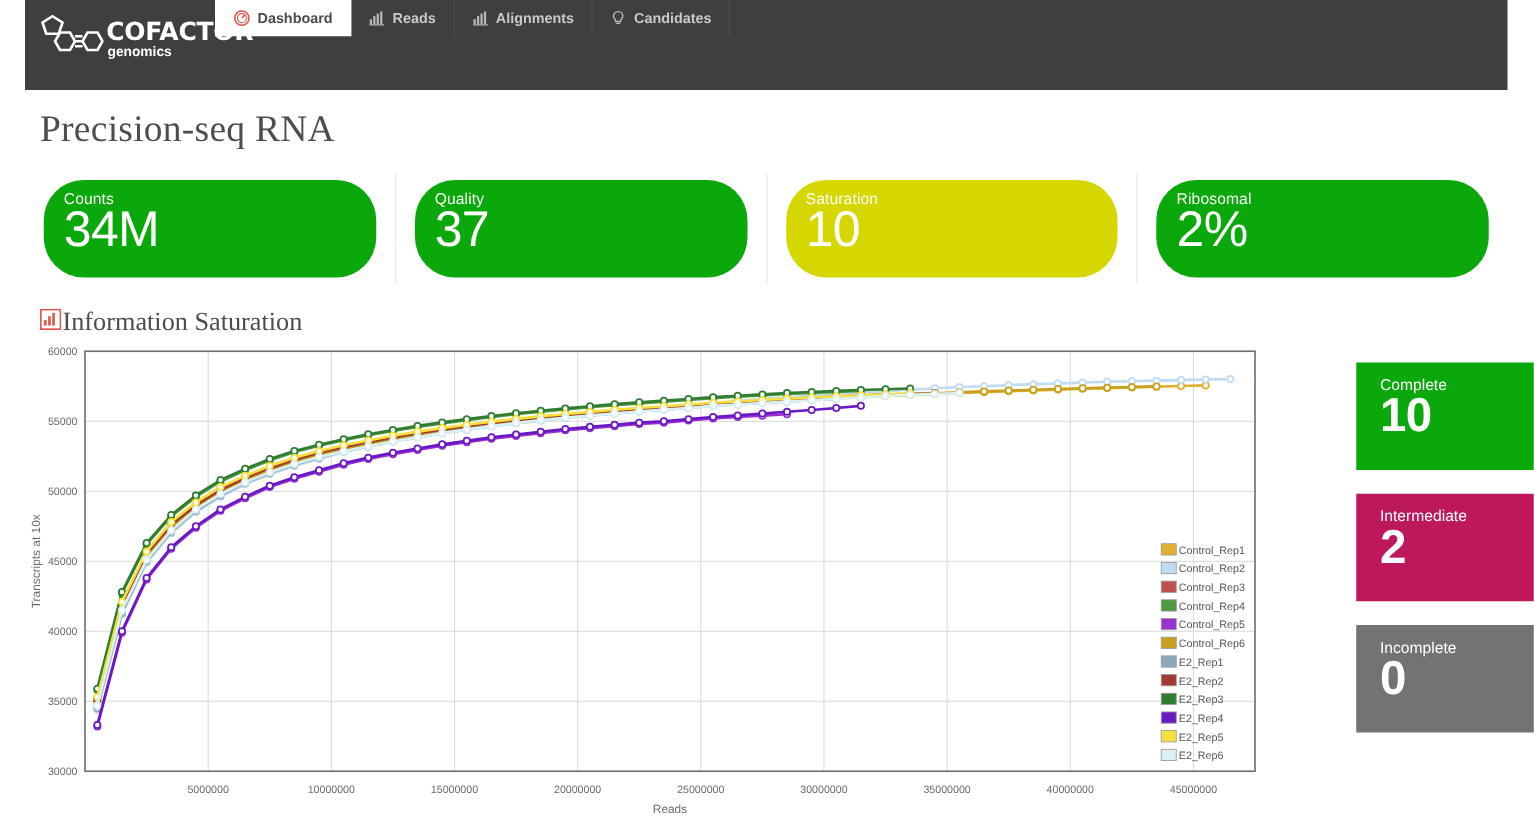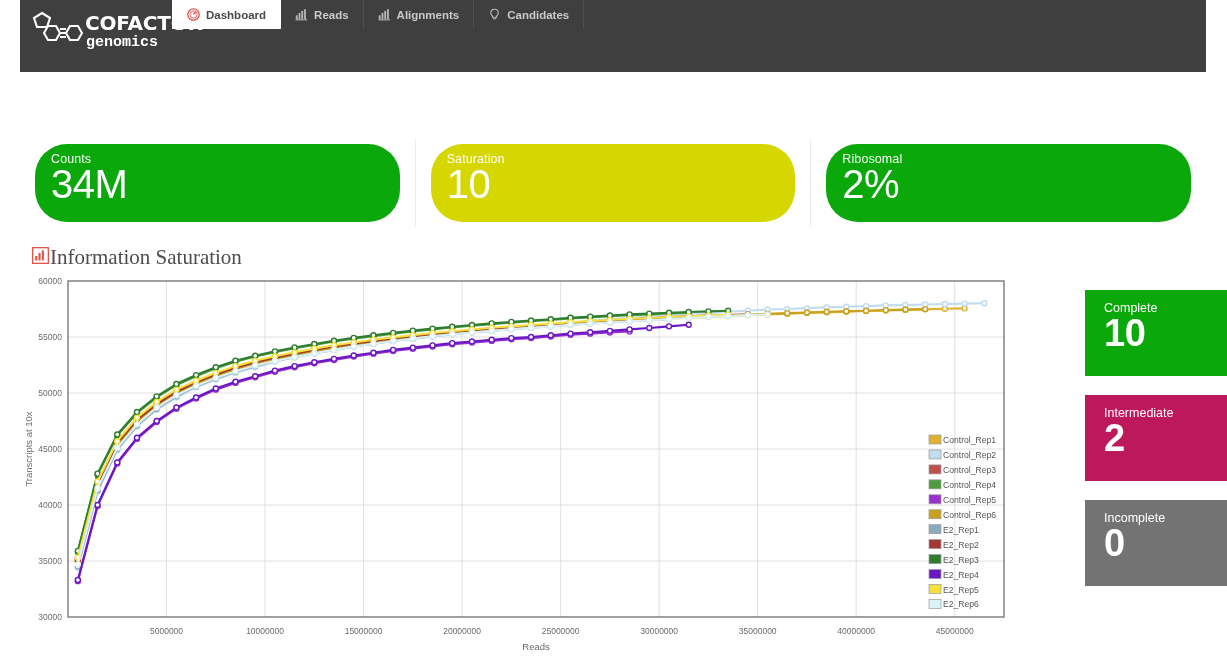--- a/index.html
+++ b/index.html
@@ -18,22 +18,22 @@
     background: #3f3f3f;
   }
   .brand { position: absolute; left: 11px; top: 10px; display: flex; align-items: center; }
   .brand-mark { width: 52px; height: 42px; }
   .brand-text { margin-left: 2px; color:#fff; line-height: 1; }
   .brand-name {
     font-family: "DejaVu Sans", sans-serif;
     font-weight: bold; font-size: 20px; letter-spacing: -0.2px;
   }
   .brand-sub {
-    font-family: Liberation Mono, monospace;
-    font-weight: bold; font-size: 15px; margin-top: 2px; margin-left: 1px;
+    font-family: Liberation Sans, sans-serif;
+    font-weight: bold; font-size: 11px; margin-top: 2px; margin-left: 1px;
   }
 
   .navtabs { position: absolute; left: 152px; top: 0; height: 29px; display: flex; }
   .navtab {
     display: flex; align-items: center; gap: 6px;
     height: 29px; padding: 0 14px;
     color: #c9c9c9; font-size: 11.5px; font-weight: bold;
     border-right: 1px solid #4e4e4e;
     cursor: pointer; white-space: nowrap;
   }
@@ -165,26 +165,33 @@
             <path d="M8 1.6 C5.3 1.6 3.4 3.6 3.4 6 c0 1.9 1.2 3 2 3.9 l0 1.4 h5.2 l0 -1.4 c0.8 -0.9 2 -2 2 -3.9 C12.6 3.6 10.7 1.6 8 1.6 Z" fill="none" stroke="#b9b9b9" stroke-width="1.35"></path>
             <line x1="6" y1="13.2" x2="10" y2="13.2" stroke="#b9b9b9" stroke-width="1.35"></line>
           </svg>
         </span>
         <span>Candidates</span>
       </div>
 
     </div>
   </div>
 
+  <div class="page-title">Precision-seq RNA</div>
 
   <div class="statrow">
     <div class="statcell">
       <div class="statcard" style="background:#0aa80a">
         <div class="stat-label">Counts</div>
         <div class="stat-value">34M</div>
+      </div>
+    </div>
+    <div class="statcell">
+      <div class="statcard" style="background:#0aa80a">
+        <div class="stat-label">Quality</div>
+        <div class="stat-value">37</div>
       </div>
     </div>
     <div class="statcell">
       <div class="statcard" style="background:#d6d600">
         <div class="stat-label">Saturation</div>
         <div class="stat-value">10</div>
       </div>
     </div>
     <div class="statcell">
       <div class="statcard" style="background:#0aa80a">

